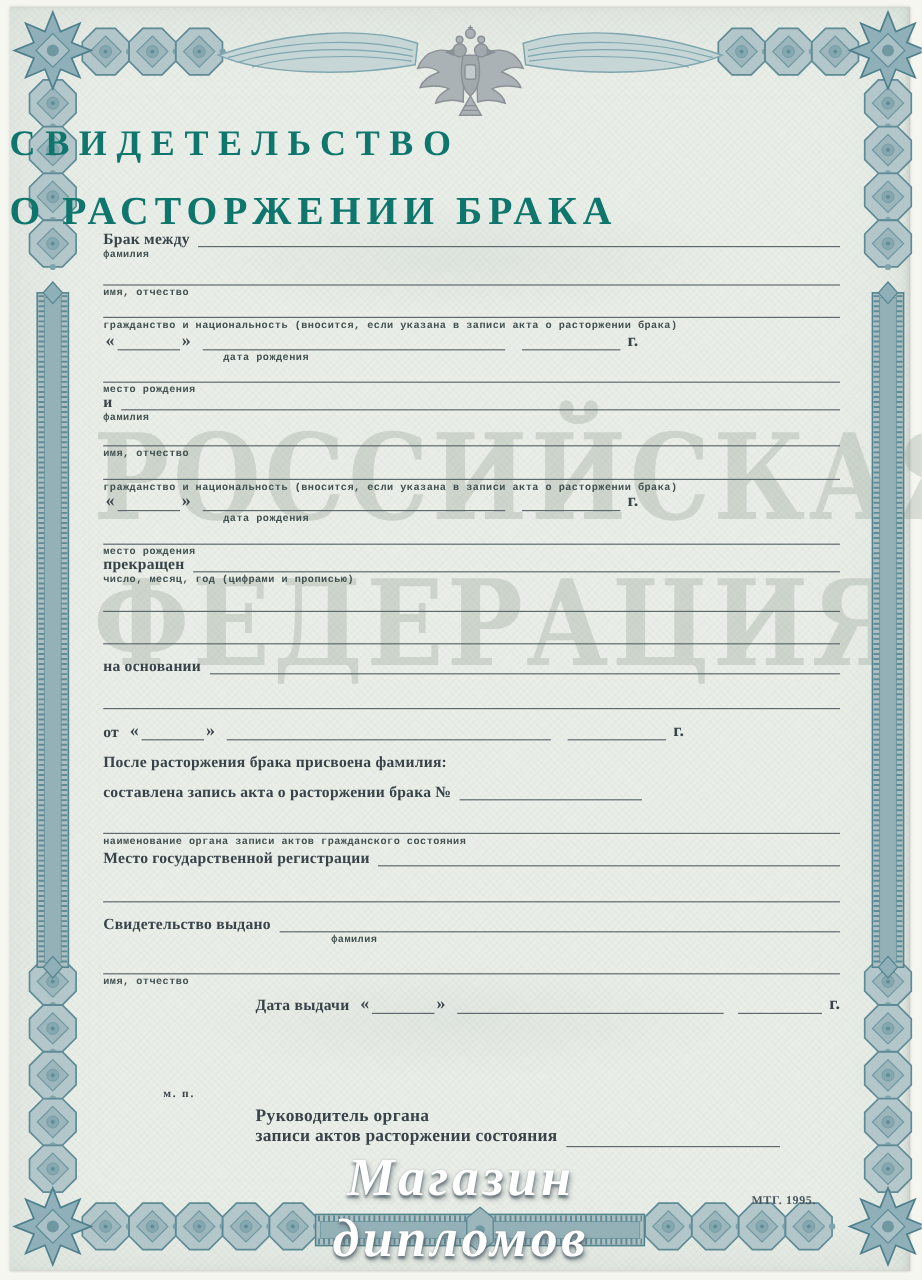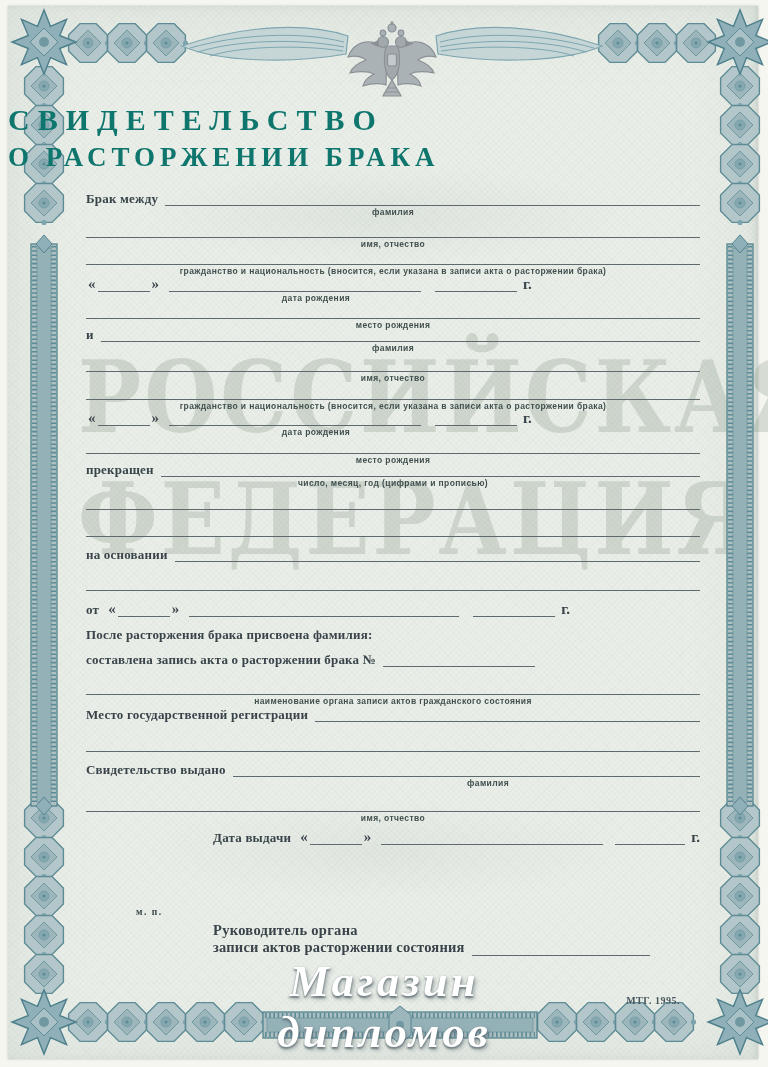--- a/index.html
+++ b/index.html
@@ -19,37 +19,37 @@
   
   .bgmark{position:absolute;left:70px;right:70px;text-align:center;z-index:1;
         font-family:"DejaVu Serif",serif;font-weight:bold;
         color:rgba(139,156,143,.30);letter-spacing:3px;transform:scaleY(1.18);white-space:nowrap}
   #bg1{top:342px;font-size:84px}
   #bg2{top:464px;font-size:84px}
   
   .title{position:absolute;top:97px;left:0;right:0;text-align:left;z-index:3;
          color:#0f766e;font-weight:bold}
   .t1{font-size:30px;letter-spacing:8px}
-  .t2{font-size:27px;letter-spacing:5px;margin-top:5px}
+  .t2{font-size:33px;letter-spacing:5px;margin-top:22px}
   
   .form{position:absolute;left:78px;width:614px;top:173px;z-index:3}
   .row{position:relative;display:flex;align-items:flex-end}
   .lbl{font-size:13px;font-weight:bold;color:#39444a;white-space:nowrap;
        padding-right:7px;line-height:1.05;letter-spacing:.2px}
   .ml{padding-left:7px}
   .line{border-bottom:1px solid #5f6a6e;height:100%}
   .fl{flex:1}
   .f14{flex:1.4}.f22{flex:2.2}.f10{flex:1}
   .w52{width:52px}.w80{width:82px;margin-left:14px}.w150{width:152px}.w252{width:252px;margin-left:8px}
   .w70{width:70px;margin-left:12px}
   .sp{flex:1}
   .q{font-size:15px;font-weight:bold;color:#39444a;line-height:1;margin:0 2px}
   .yg{font-size:15px;font-weight:bold;color:#39444a;line-height:1;margin-left:6px}
-  .sub{position:absolute;top:100%;left:0;right:0;margin-top:1px;text-align:center;
-       font-family:Liberation Sans, sans-serif;font-weight:bold;font-size:8.5px;
+  .sub{position:absolute;top:100%;left:0;right:0;margin-top:1px;text-align:left;
+       font-family:Liberation Mono, monospace;font-weight:bold;font-size:8.5px;
        color:#41504f;letter-spacing:.4px;white-space:nowrap}
   .sub.date{left:100px;right:auto;width:260px}
   .sub.issued{left:190px}
   
   .mp{position:absolute;left:128px;top:901px;z-index:3;font-size:9.5px;font-weight:bold;
       color:#39444a;letter-spacing:1.5px}
   .headblock{position:absolute;left:205px;top:916px;right:108px;z-index:3}
   .hl1{font-size:14.5px;font-weight:bold;color:#39444a;letter-spacing:.3px;line-height:1.15}
   .hl2row{display:flex;align-items:flex-end;height:17px}
   .hl2row .lbl{font-size:14.5px}

